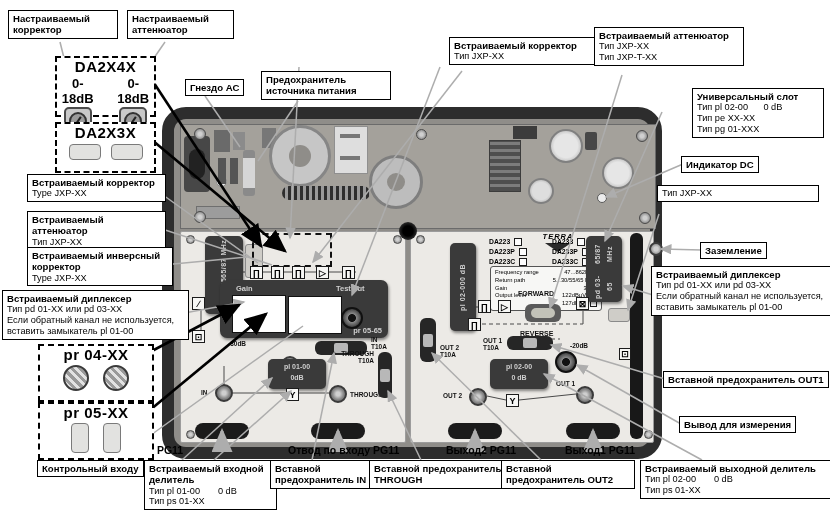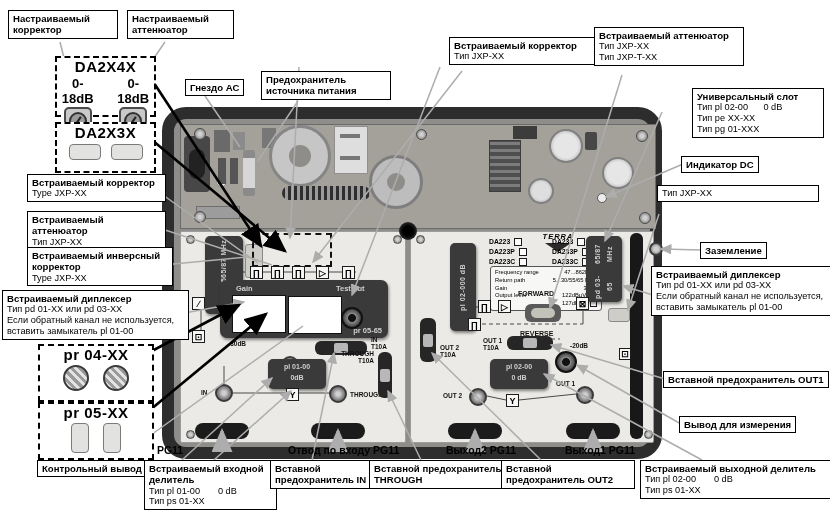--- a/index.html
+++ b/index.html
@@ -398,21 +398,21 @@
     <div class="t">Встраиваемый инверсный корректор</div>
     <div class="l">Type JXP-XX</div>
     </div>
   <div class="callout" style="left:2px;top:290px;width:177px;">
     <div class="t">Встраиваемый диплексер</div>
     <div class="l">Тип pd 01-XX или pd 03-XX</div>
     <div class="l">Если обратный канал не используется,</div>
     <div class="l">вставить замыкатель pl 01-00</div>
     </div>
   <div class="callout" style="left:37px;top:460px;">
-    <div class="t">Контрольный вывод</div>
+    <div class="t">Контрольный входу</div>
     </div>
 
   <div class="plain" style="left:128px;top:444px;">Вход PG11</div>
   <div class="plain" style="left:288px;top:444px;">Отвод по входу PG11</div>
   <div class="plain" style="left:446px;top:444px;">Выход2 PG11</div>
   <div class="plain" style="left:565px;top:444px;">Выход1 PG11</div>
 
   <div class="callout" style="left:144px;top:460px;width:123px;">
     <div class="t">Встраиваемый входной делитель</div>
     <div class="l">Тип pl 01-00&nbsp;&nbsp;&nbsp;&nbsp;&nbsp;&nbsp;&nbsp;0 dB</div>

